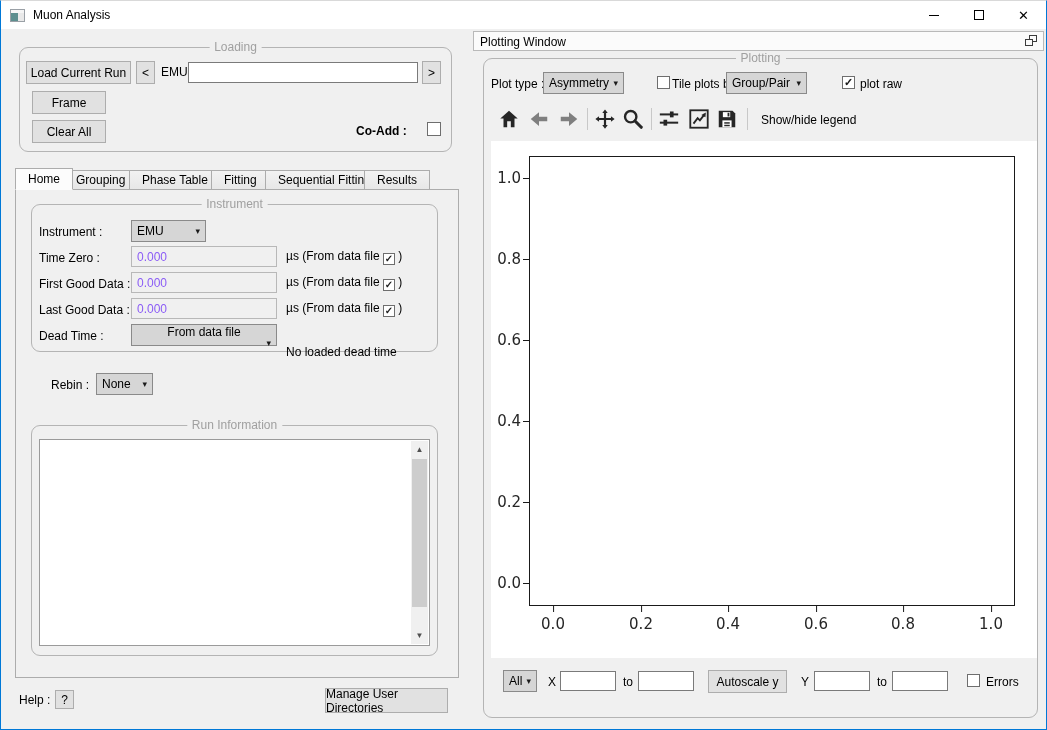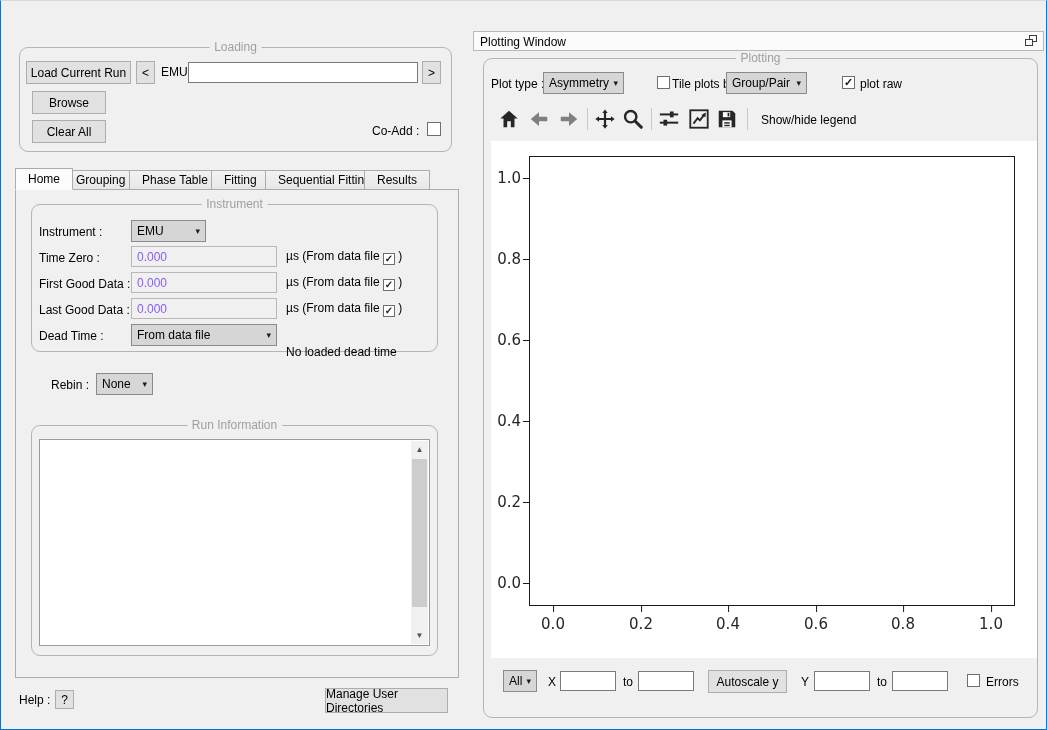--- a/index.html
+++ b/index.html
@@ -80,31 +80,46 @@
     font-size:15px; color:#262626; line-height:18px; }
   .ytick::after { content:""; position:absolute; right:-8px; top:50%; width:6px; height:1px; background:#1a1a1a; }
 
   svg { display:block; }
 </style>
 </head>
 <body>
 
 <div class="window">
 
+  <div class="titlebar">
+    <span class="app-icon"></span>
+    <span class="win-title">Muon Analysis</span>
+    <div class="winbtns">
+      <div class="winbtn">
+          <span class="min-glyph"></span>
+        </div>
+      <div class="winbtn">
+          <span class="max-glyph"></span>
+        </div>
+      <div class="winbtn">
+          <span class="close-glyph">✕</span>
+        </div>
+    </div>
+  </div>
 
   <div class="groupbox" style="left:18px; top:46px; width:433px; height:105px;">
     <span class="legend">Loading</span>
     <div class="btn" style="left:6px; top:13px; width:105px; height:23px;">Load Current Run</div>
     <div class="btn" style="left:116px; top:13px; width:19px; height:23px;">&lt;</div>
     <span class="lbl" style="left:141px; top:17px;">EMU</span>
     <input class="tinput" style="left: 168px; top: 14px; width: 230px; height: 21px;" value="">
     <div class="btn" style="left:402px; top:13px; width:19px; height:23px;">&gt;</div>
-    <div class="btn" style="left:12px; top:43px; width:74px; height:23px;">Browse</div>
+    <div class="btn" style="left:12px; top:43px; width:74px; height:23px;">Frame</div>
     <div class="btn" style="left:12px; top:72px; width:74px; height:23px;">Clear All</div>
-    <span class="lbl" style="left:352px; top:76px; width:50px; text-align:left;">Co-Add :</span>
+    <span class="lbl" style="left:336px; top:76px; width:50px; text-align:right;font-weight:bold;">Co-Add :</span>
     <span class="cb" style="left:407px; top:74px; width:14px; height:14px;"></span>
   </div>
 
   <div class="tab active" style="left:14px; top:167px; height:22px; z-index:3;">Home</div>
   <div class="tab" style="left:62px; top:169px; height:20px;">Grouping</div>
   <div class="tab" style="left:128px; top:169px; height:20px;">Phase Table</div>
   <div class="tab" style="left:210px; top:169px; height:20px;">Fitting</div>
   <div class="tab" style="left:264px; top:169px; height:20px;">Sequential Fitting</div>
   <div class="tab" style="left:363px; top:169px; height:20px;">Results</div>
   <div class="tabpane"></div>
@@ -124,21 +139,21 @@
 
   <span class="lbl" style="left:38px; top:276px;">First Good Data :</span>
   <div class="dinput" style="left:130px; top:271px; width:146px; height:21px;">0.000</div>
   <span class="lbl" style="left:285px; top:274px;"><span>µs (From data file</span> <span class="cb-inline">✓</span> <span>)</span></span>
 
   <span class="lbl" style="left:38px; top:302px;">Last Good Data :</span>
   <div class="dinput" style="left:130px; top:297px; width:146px; height:21px;">0.000</div>
   <span class="lbl" style="left:285px; top:300px;"><span>µs (From data file</span> <span class="cb-inline">✓</span> <span>)</span></span>
 
   <span class="lbl" style="left:38px; top:328px;">Dead Time :</span>
-  <div class="combo" style="left:130px; top:323px; width:146px; height:22px;">
+  <div class="combo" style="left:130px; top:323px; width:146px; height:22px;flex-direction:column;">
     <span>From data file</span>
     <span class="arrow">▾</span>
   </div>
   <span class="lbl" style="left:285px; top:344px;">No loaded dead time</span>
 
   <span class="lbl" style="left:50px; top:377px;">Rebin :</span>
   <div class="combo" style="left:95px; top:372px; width:57px; height:22px;">
     <span>None</span>
     <span class="arrow">▾</span>
   </div>

